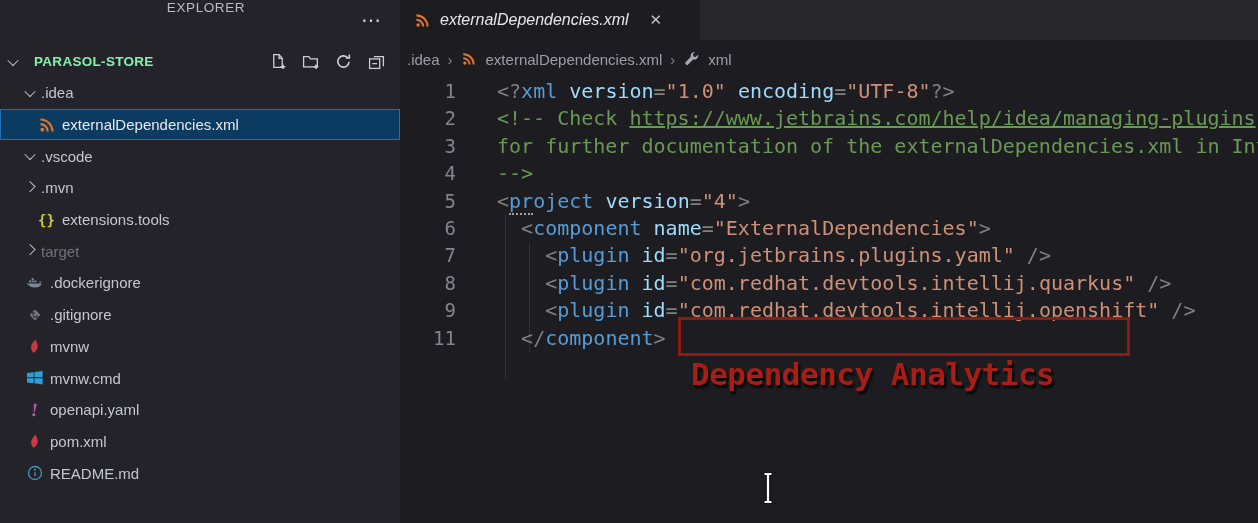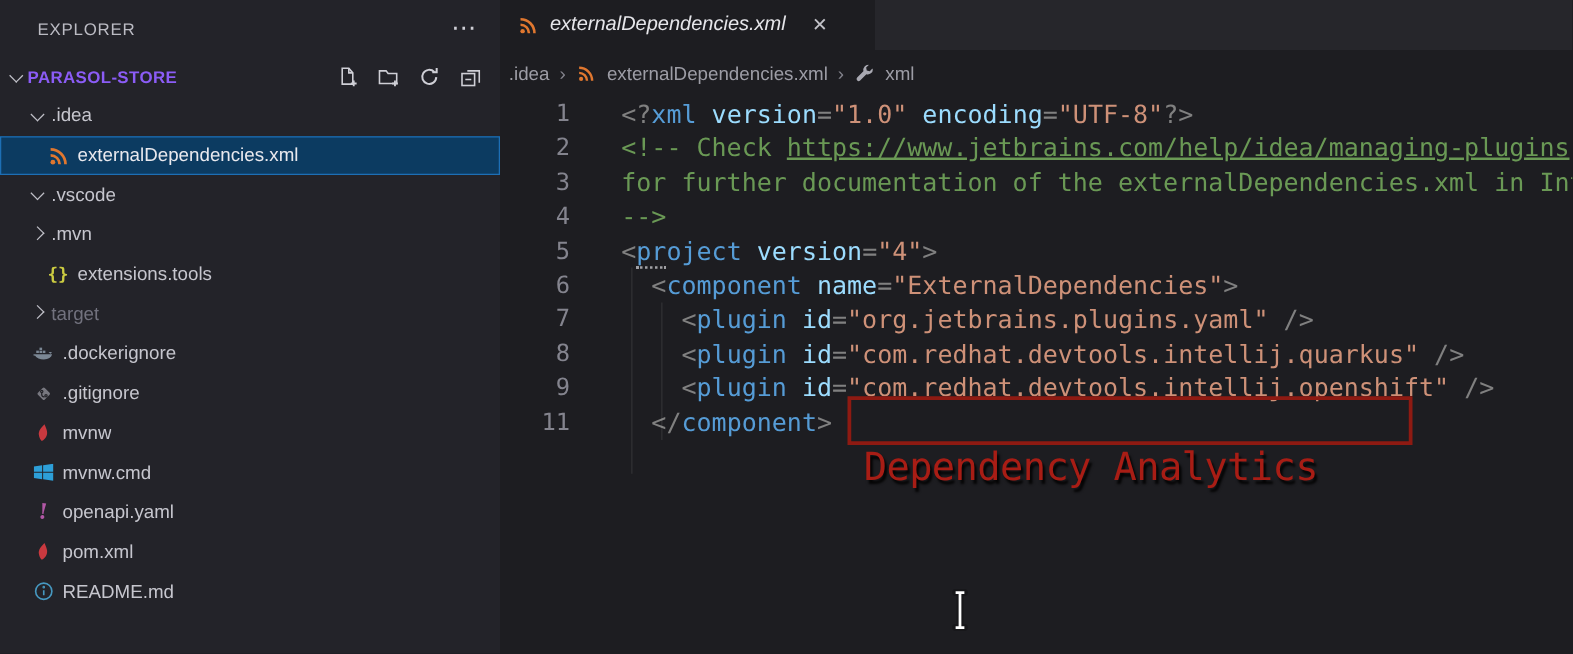--- a/index.html
+++ b/index.html
@@ -12,27 +12,28 @@
   }
 
   
   .sidebar {
     position:absolute; left:0; top:0; width:400px; height:523px;
     background:#232329; color:#c6c6ce;
   }
   .exp-header {
     height:46px; display:flex; align-items:center;
     padding:0 18px 0 30px;
+    flex-direction:column;
   }
   .exp-title { font-size:13.5px; letter-spacing:.6px; color:#bbbbc3; }
   .exp-more { margin-left:auto; color:#cfcfd6; font-size:20px; line-height:10px; cursor:pointer; letter-spacing:1px; }
   .project-row {
     height:31px; display:flex; align-items:center; padding:0 14px 0 9px; gap:5px;
   }
-  .project-label { font-size:13.5px; font-weight:bold; color:#8b5cf6; letter-spacing:.3px; }
+  .project-label { font-size:13.5px; font-weight:bold; color:#86efac; letter-spacing:.3px;margin-left:12px; }
   .proj-actions { margin-left:auto; display:flex; gap:14px; align-items:center; }
   .act-icon { width:19px; height:19px; display:flex; align-items:center; justify-content:center; cursor:pointer; }
 
   .tree { position:absolute; top:77px; left:0; right:0; }
   .tree-row {
     height:31.7px; display:flex; align-items:center; gap:7px;
     font-size:15px; color:#c6c6ce; cursor:pointer; white-space:nowrap;
     border:1px solid transparent;
   }
   .tree-row.lvl1 { padding-left:25px; }
@@ -90,21 +91,21 @@
   .iguide { position:absolute; width:1px; background:rgba(255,255,255,.09); }
   #guide-a { left:105px; top:136px; height:165px; }
   #guide-b { left:129px; top:164px; height:110px; }
 
   .anno-box {
     position:absolute; left:278px; top:239px; width:452px; height:39px;
     border:3.5px solid #8e1a12; pointer-events:none;
   }
   .anno-label {
     position:absolute; left:291px; top:278px;
-    font-size:31px; font-weight:normal; letter-spacing:-.5px;
+    font-size:31px; font-weight:bold; letter-spacing:-.5px;
     color:#a81d15; text-shadow:2px 3px 2px rgba(0,0,0,.9);
     pointer-events:none;
   }
   .ibeam { position:absolute; left:360px; top:393px; }
 </style>
 </head>
 <body>
 
 <div class="sidebar">
 

